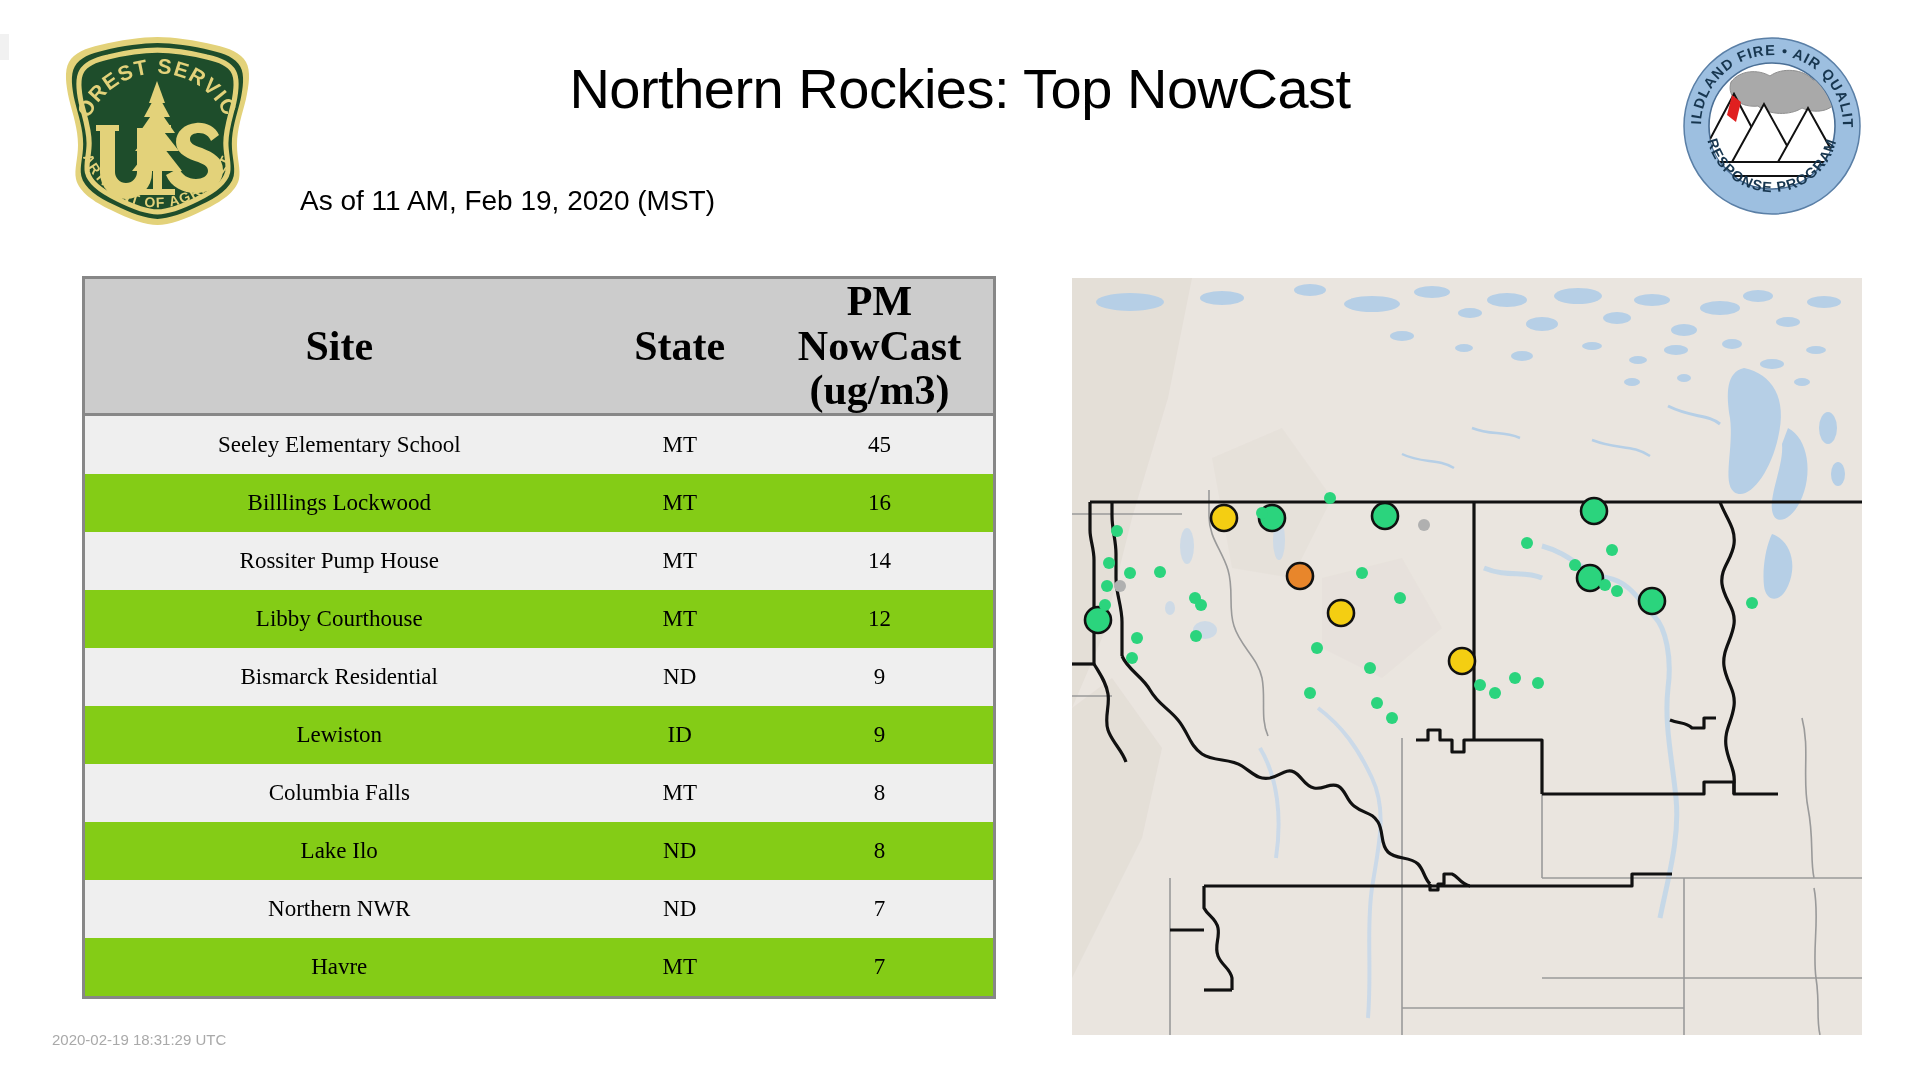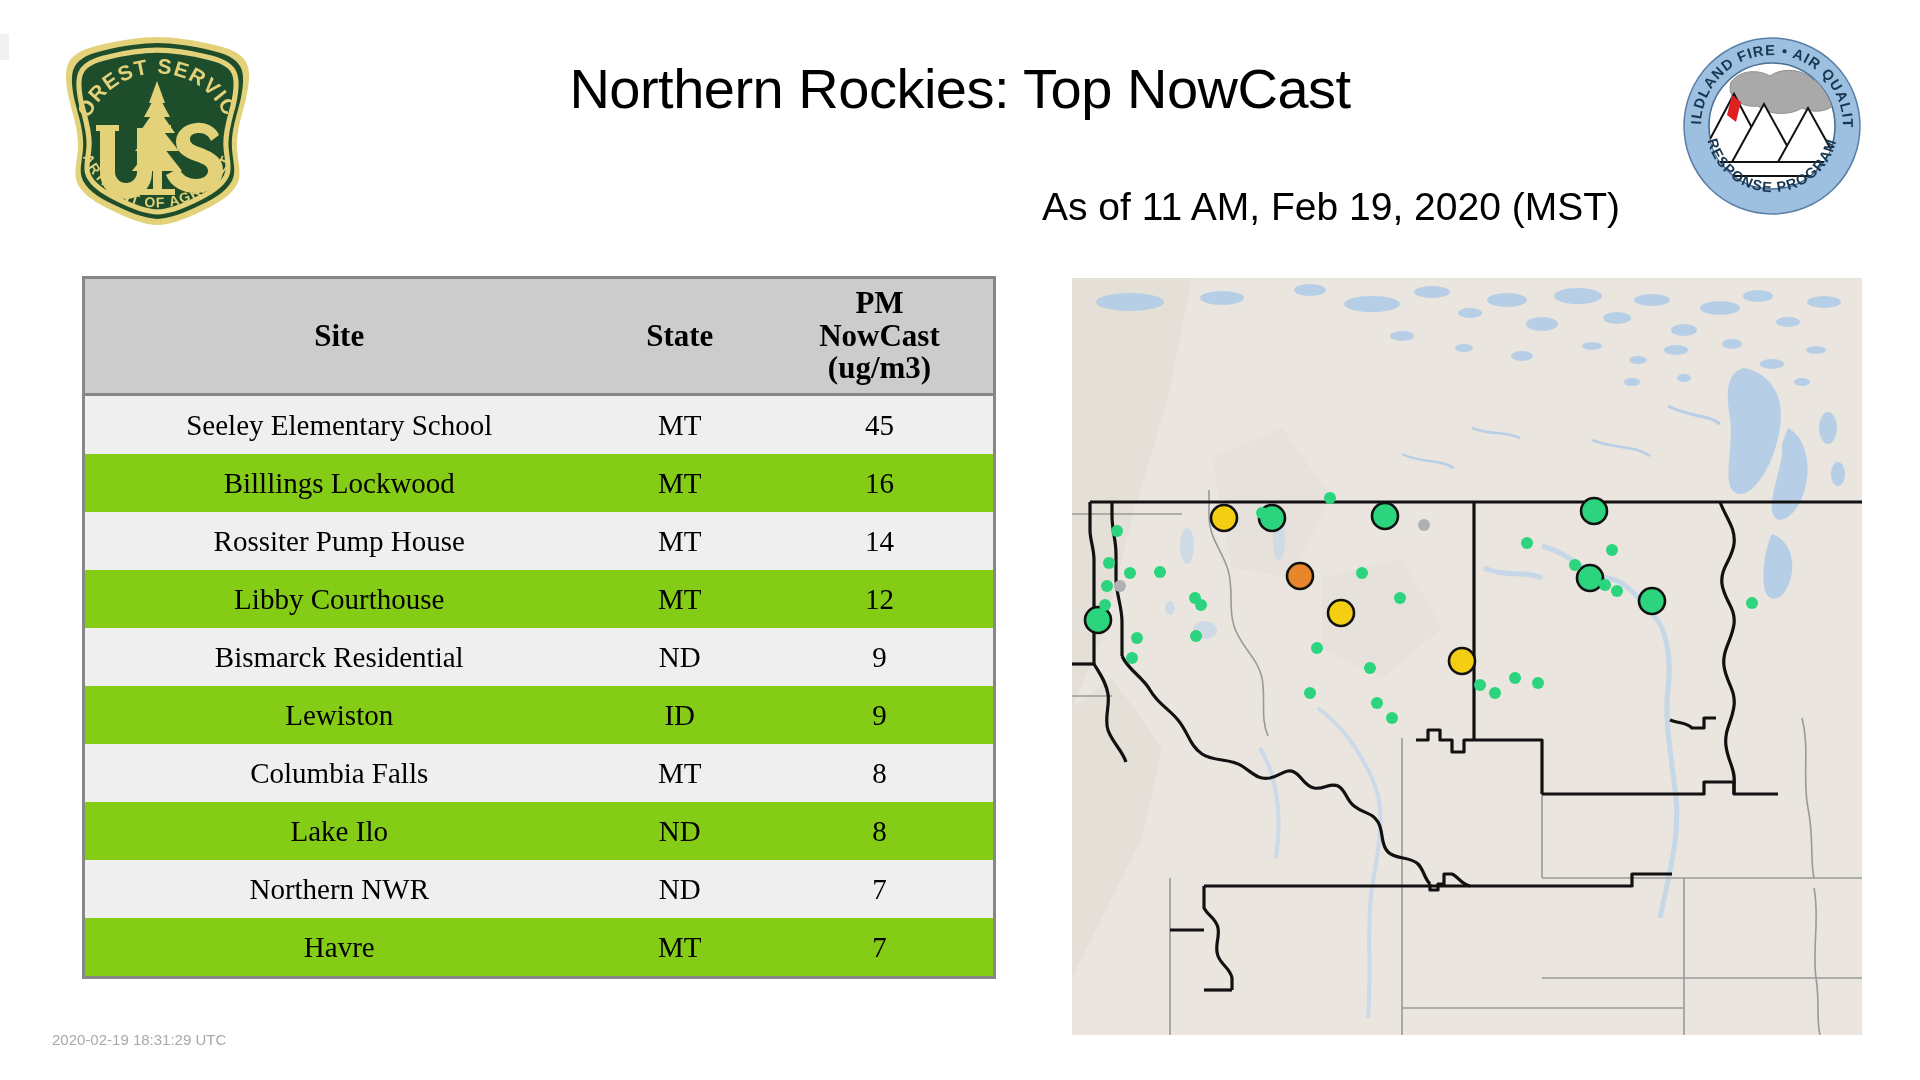--- a/index.html
+++ b/index.html
@@ -62,22 +62,22 @@
     color: #000000;
     letter-spacing: -0.5px;
     font-family: "Liberation Sans", sans-serif;
     white-space: nowrap;
   }
   #subtitle {
     position: absolute;
     left: 300px;
     top: 185px;
     width: 1320px;
-    text-align: right;
-    font-size: 39px;
+    text-align: left;
+    font-size: 28px;
     font-weight: 400;
     color: #000000;
     font-family: "Liberation Sans", sans-serif;
     white-space: nowrap;
   }
 
   
   #aqi-table {
     position: absolute;
     left: 82px;
@@ -89,34 +89,34 @@
     font-family: "Liberation Serif", serif;
   }
   #aqi-table table {
     border-collapse: collapse;
     width: 100%;
     table-layout: fixed;
   }
   #aqi-table thead th {
     background: #cccccc;
     border-bottom: 3px solid #878787;
-    font-size: 31px;
+    font-size: 42px;
     font-weight: bold;
     color: #000000;
     padding: 0;
     height: 114px;
     vertical-align: middle;
     text-align: center;
     font-family: "Liberation Serif", serif;
   }
   #aqi-table th.col-site   { width: 56%; }
   #aqi-table th.col-state  { width: 19%; }
   #aqi-table th.col-pm     { width: 25%; line-height: 1.06; }
   #aqi-table tbody td {
-    font-size: 29px;
+    font-size: 23px;
     color: #000000;
     text-align: center;
     height: 58px;
     padding: 0;
     vertical-align: middle;
     font-family: "Liberation Serif", serif;
   }
   #aqi-table tbody tr.odd  td { background: #efefef; }
   #aqi-table tbody tr.even td { background: #84cc16; }
 

